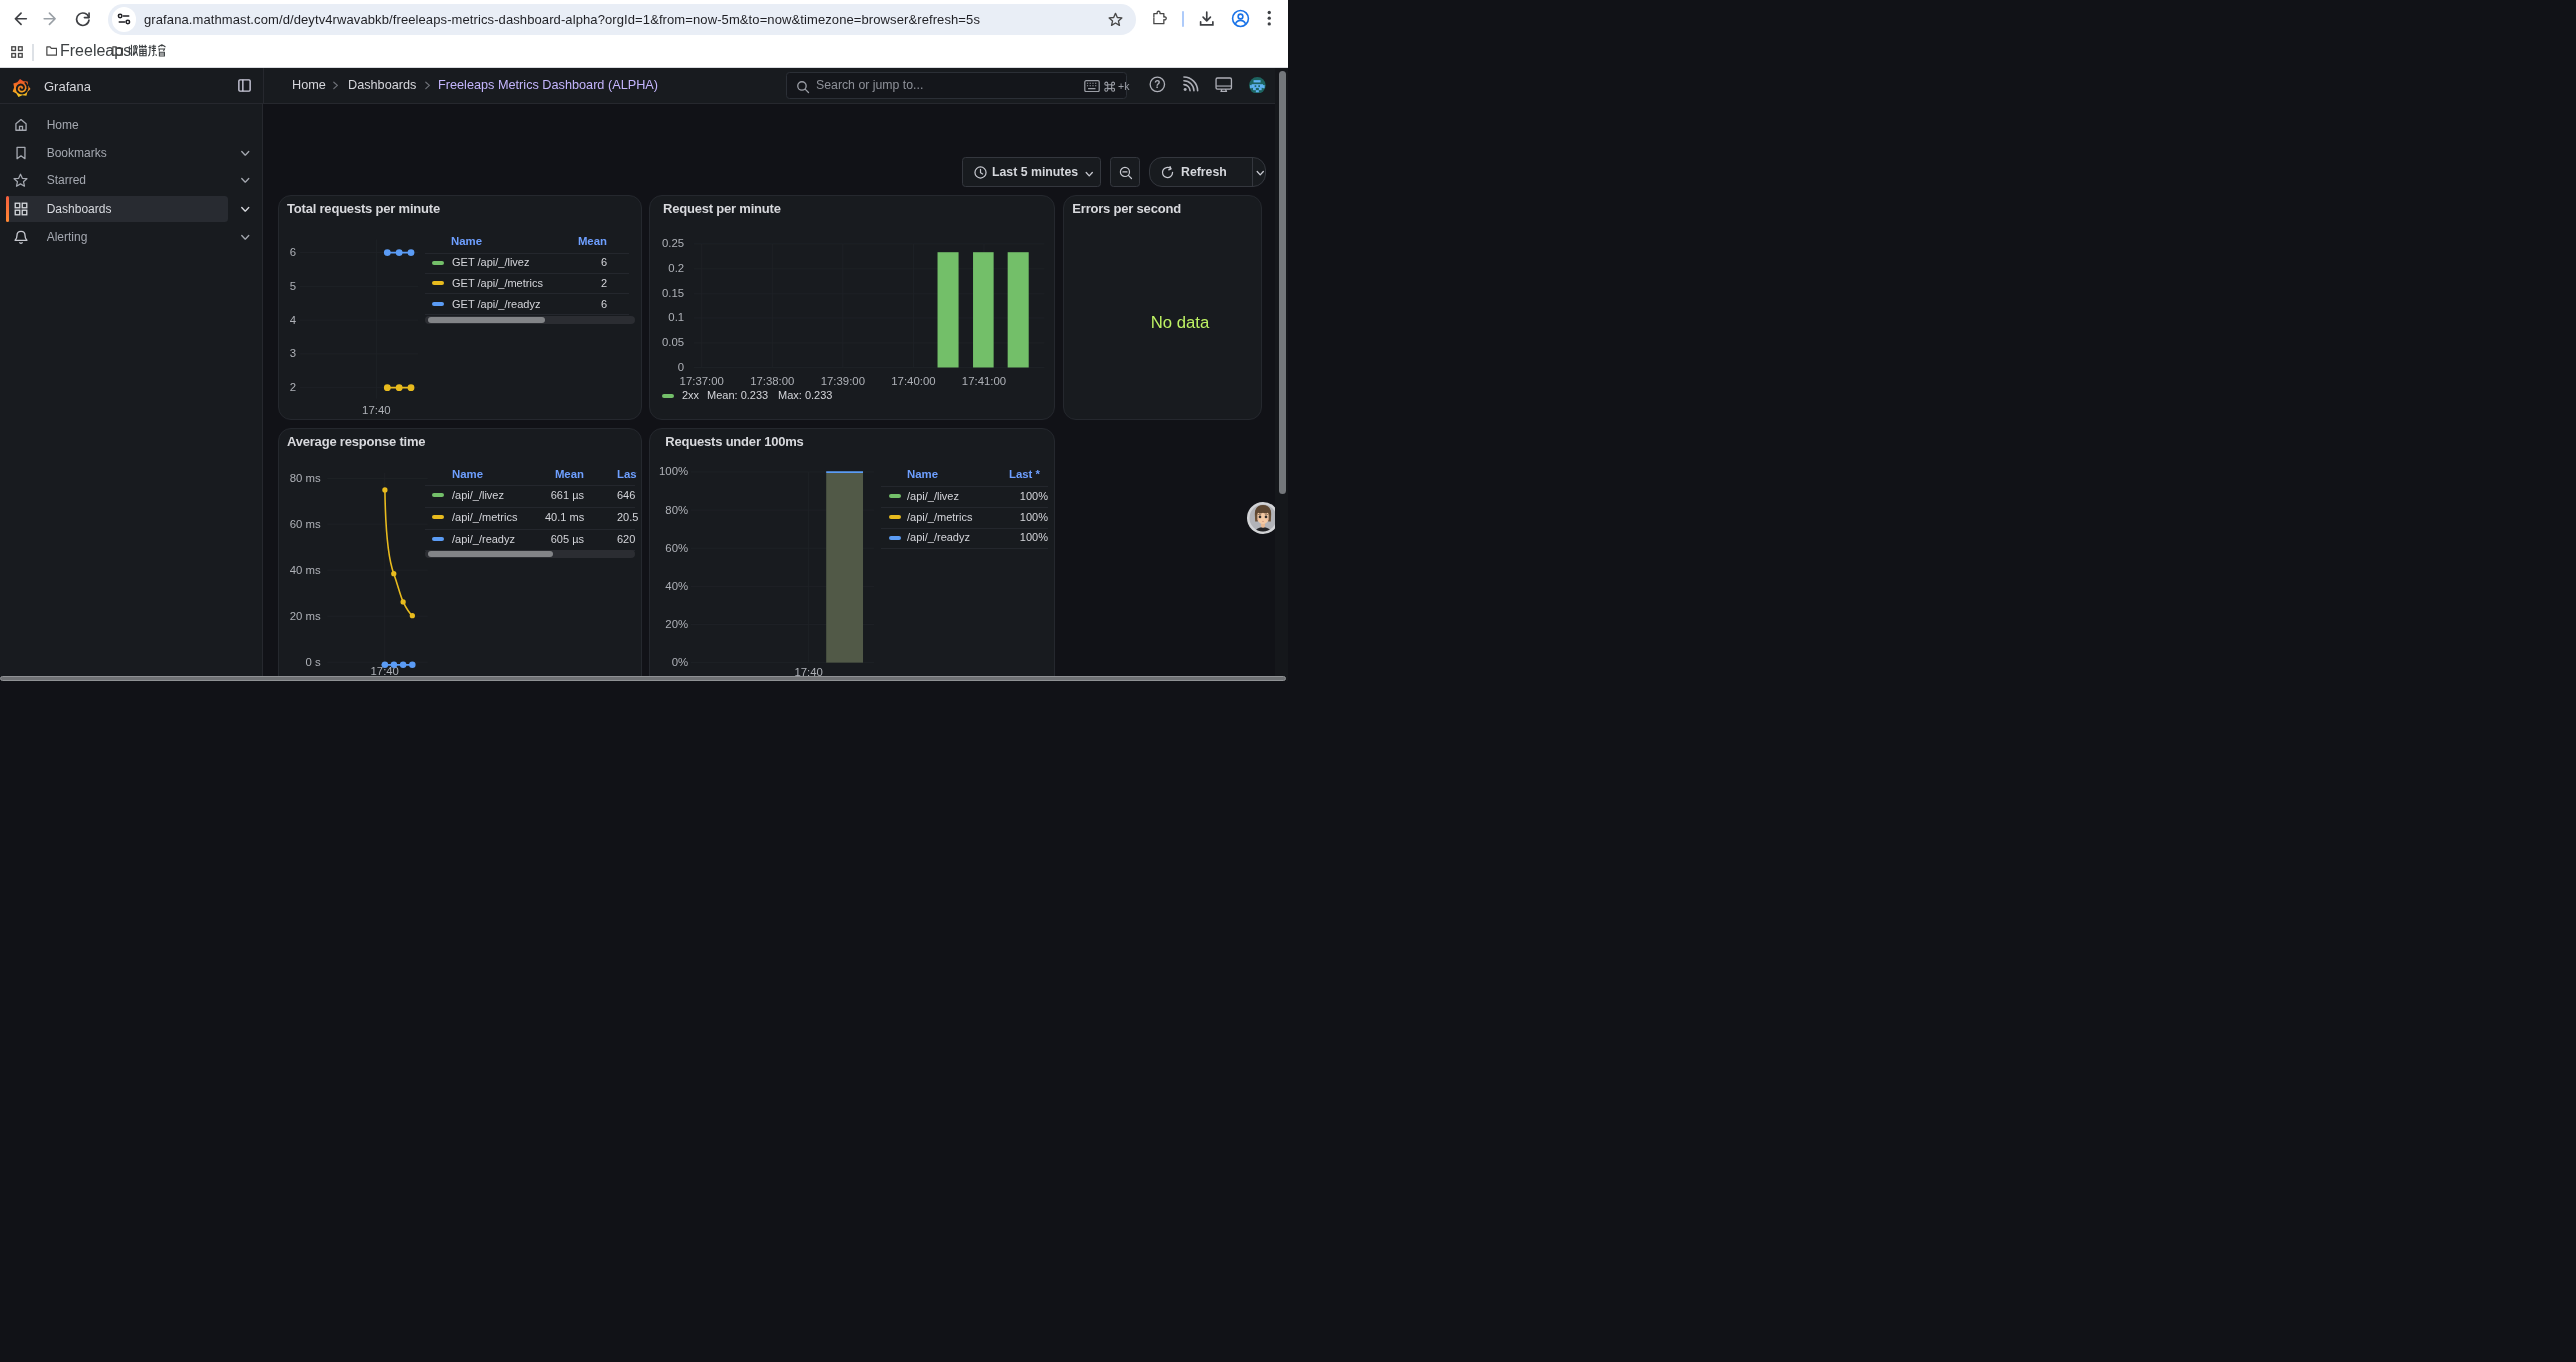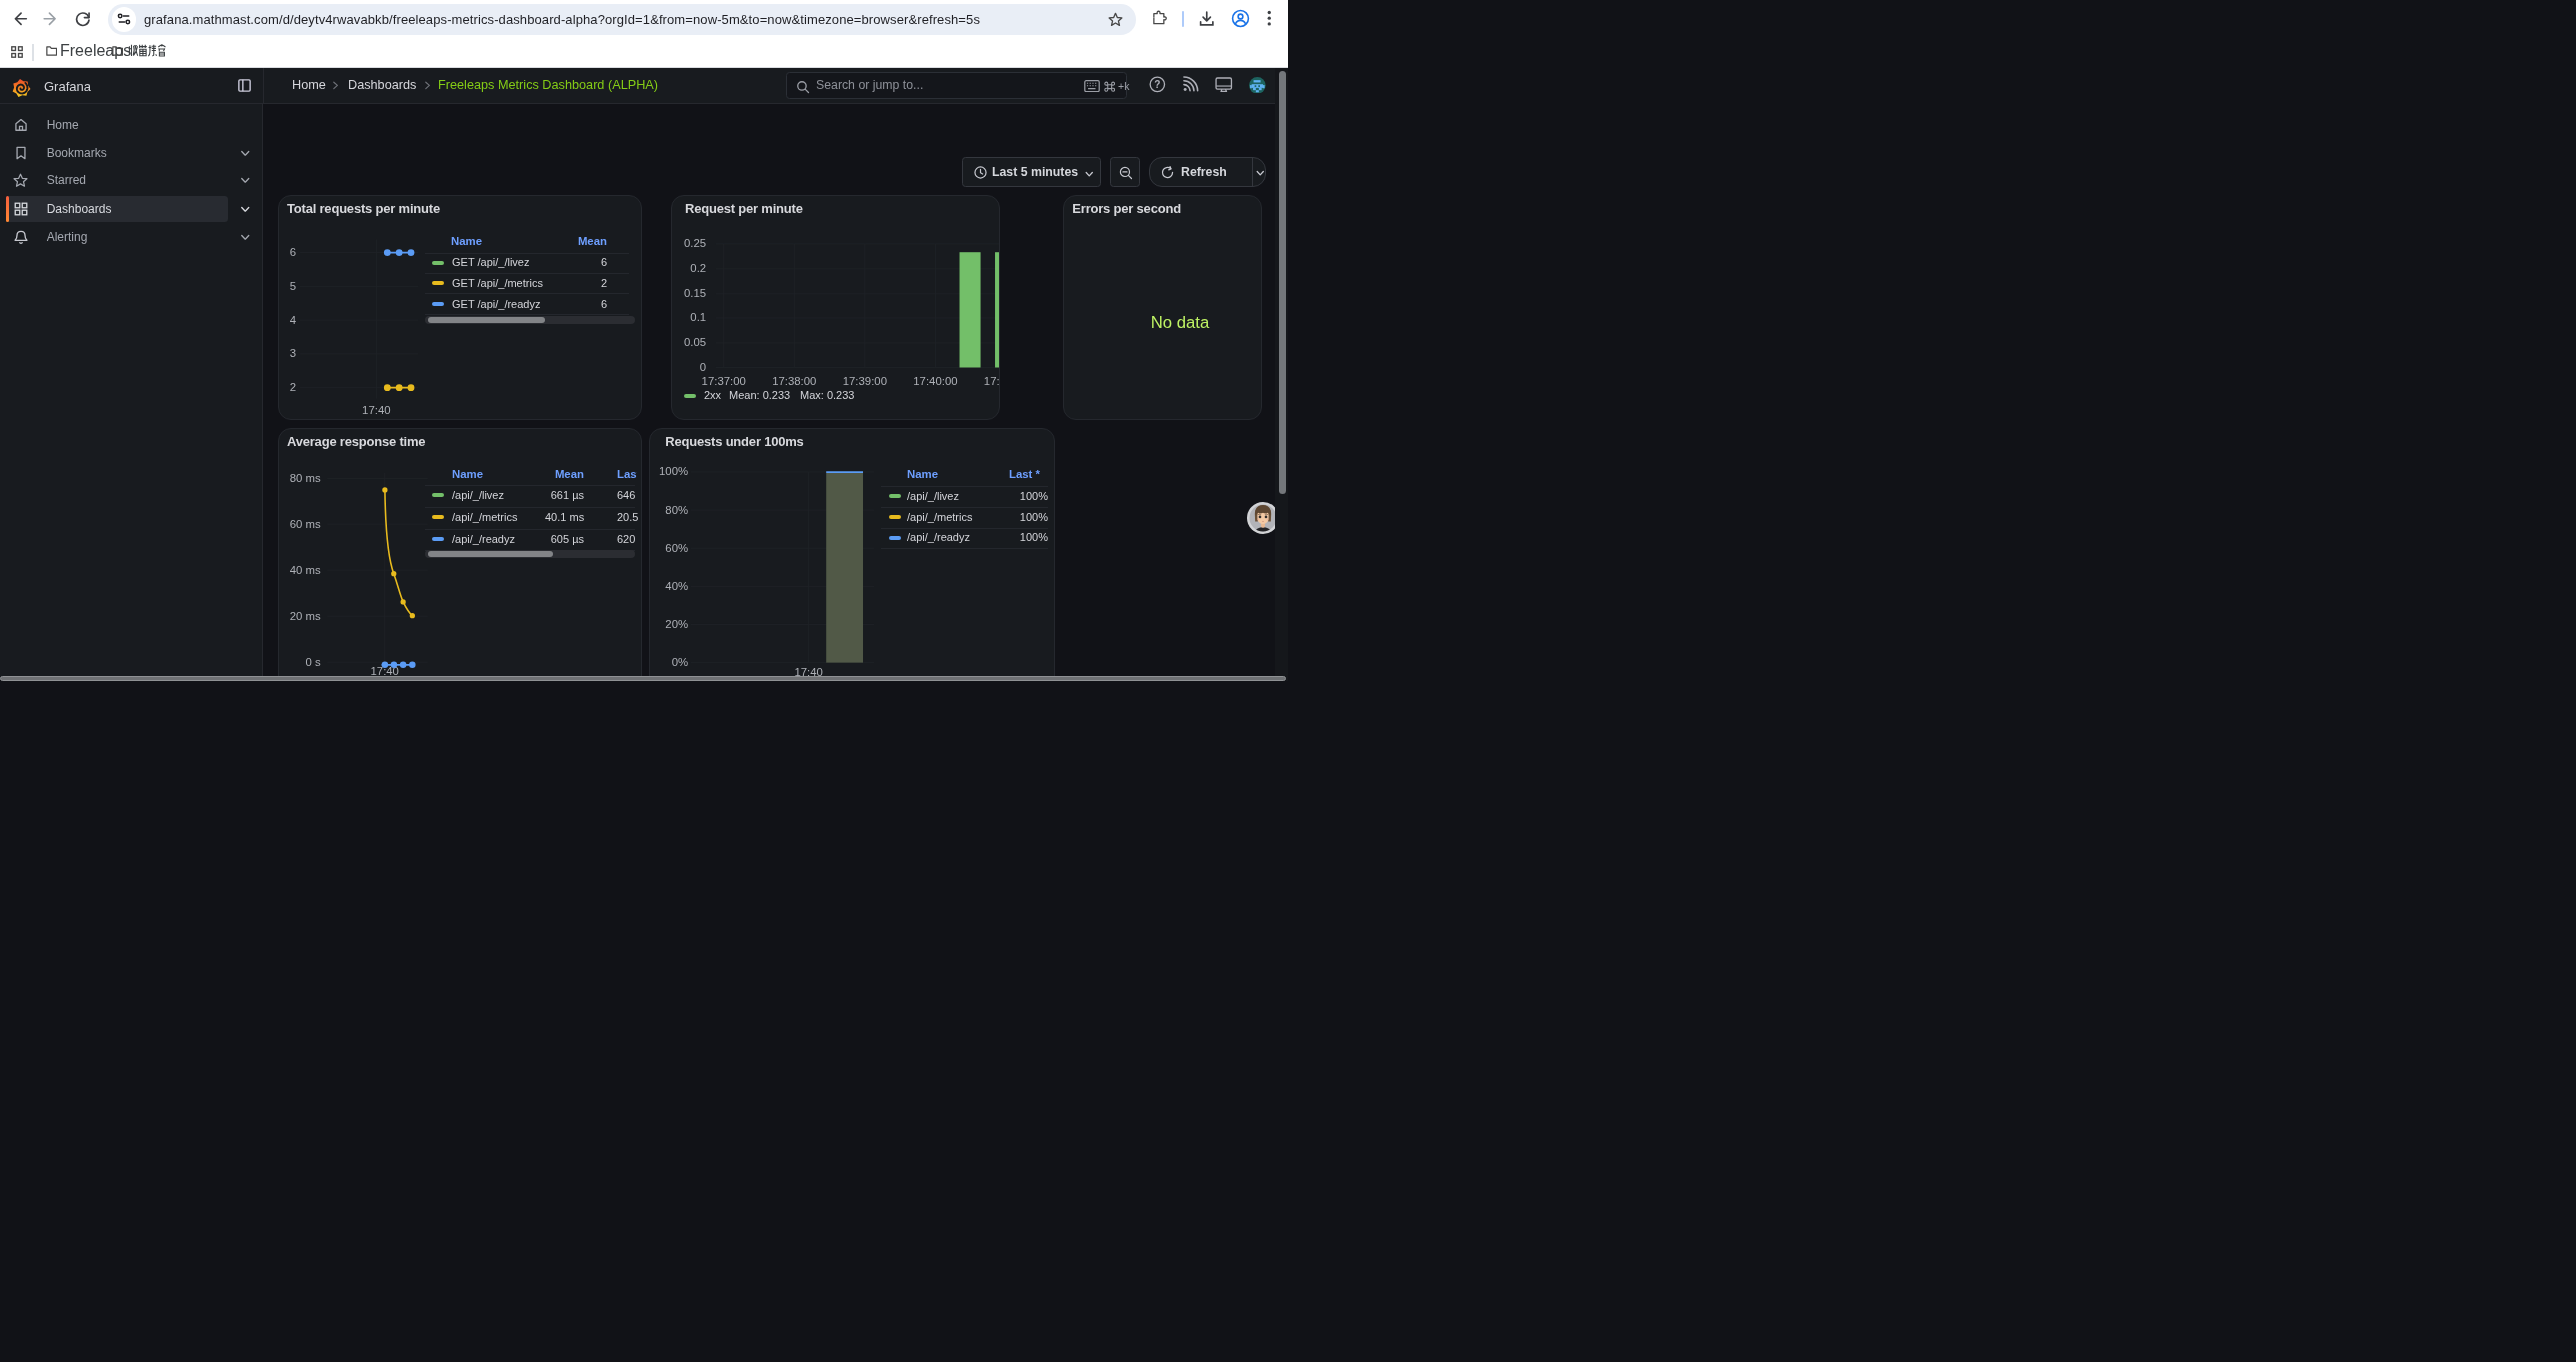--- a/index.html
+++ b/index.html
@@ -151,21 +151,21 @@
       </svg>
 
     <div class="abs" style="left:292px;top:9.6px;font-size:12.7px;color:#d5d6db">Home</div>
     <svg class="abs" style="left:331px;top:13px" width="8.8" height="8.8" viewBox="0 0 11 11">
         <path d="M3.5 1.5 L8 5.5 L3.5 9.5" stroke="#6e7178" stroke-width="1.5" fill="none" stroke-linecap="round" stroke-linejoin="round"></path>
       </svg>
     <div class="abs" style="left:348px;top:9.6px;font-size:12.7px;color:#d5d6db">Dashboards</div>
     <svg class="abs" style="left:423px;top:13px" width="8.8" height="8.8" viewBox="0 0 11 11">
         <path d="M3.5 1.5 L8 5.5 L3.5 9.5" stroke="#6e7178" stroke-width="1.5" fill="none" stroke-linecap="round" stroke-linejoin="round"></path>
       </svg>
-    <div class="abs" style="left:438px;top:9.6px;font-size:12.7px;color:#84cc16">Freeleaps Metrics Dashboard (ALPHA)</div>
+    <div class="abs" style="left:438px;top:9.6px;font-size:12.7px;color:#c4b5fd">Freeleaps Metrics Dashboard (ALPHA)</div>
 
     <div class="abs" style="left:786px;top:4px;width:341px;height:27px;background:#14161b;border:0.9px solid #2b2f36;border-radius:3.5px">
       <svg class="abs" style="left:8.8px;top:6.6px" width="14" height="14" viewBox="0 0 16 16">
           <circle cx="6.8" cy="6.8" r="4.8" stroke="#9b9ea6" stroke-width="1.5" fill="none"></circle>
           <path d="M10.4 10.4 L14.3 14.3" stroke="#9b9ea6" stroke-width="1.5" stroke-linecap="round"></path>
         </svg>
       <div class="abs" style="left:29px;top:5.3px;font-size:12.3px;color:#8e9199">Search or jump to...</div>
       <svg class="abs" style="left:297px;top:7px" width="16" height="12.3" viewBox="0 0 18 14">
           <rect x="0.8" y="0.8" width="16.4" height="12.4" rx="1.5" fill="none" stroke="#9b9ea6" stroke-width="1.4"></rect>
           <path d="M3.2 3.6h1.4M6.3 3.6h1.4M9.4 3.6h1.4M12.5 3.6h1.4M3.2 6.6h1.4M6.3 6.6h1.4M9.4 6.6h1.4M12.5 6.6h1.4M4.5 9.8h8.5" stroke="#9b9ea6" stroke-width="1.2"></path>
@@ -338,21 +338,21 @@
     <div class="lgmark" style="left:153px;top:85px;background:#e8bb1e"></div>
     <div class="lgname" style="left:173px;top:81px">GET /api/_/metrics</div>
     <div class="lgval" style="left:289px;top:81px;width:39px">2</div>
     <div class="lgmark" style="left:153px;top:106px;background:#5b9cf5"></div>
     <div class="lgname" style="left:173px;top:102px">GET /api/_/readyz</div>
     <div class="lgval" style="left:289px;top:102px;width:39px">6</div>
     <div class="abs" style="left:146px;top:120px;width:210px;height:8.3px;background:#2b2d32;border-radius:4.4px"></div>
     <div class="abs" style="left:149px;top:121px;width:117px;height:5.7px;background:#828487;border-radius:3.1px"></div>
   </div>
 
-  <div class="panel" style="left:671px;top:127px;width:329px;height:225px">
+  <div class="panel" style="left:649px;top:127px;width:406px;height:225px">
     <div class="ptitle" style="left:13px">Request per minute</div>
     <svg class="psvg" width="405" height="229" viewBox="0 0 462 261">
       <g stroke="#1f2227" stroke-width="1">
         <line x1="50" y1="54.5" x2="450" y2="54.5"></line>
           <line x1="50" y1="83" x2="450" y2="83"></line>
           <line x1="50" y1="111.5" x2="450" y2="111.5"></line>
           <line x1="50" y1="139" x2="450" y2="139"></line>
           <line x1="50" y1="167.5" x2="450" y2="167.5"></line>
           <line x1="50" y1="195.5" x2="450" y2="195.5"></line>
         <line x1="59" y1="54.5" x2="59" y2="195.5"></line>

